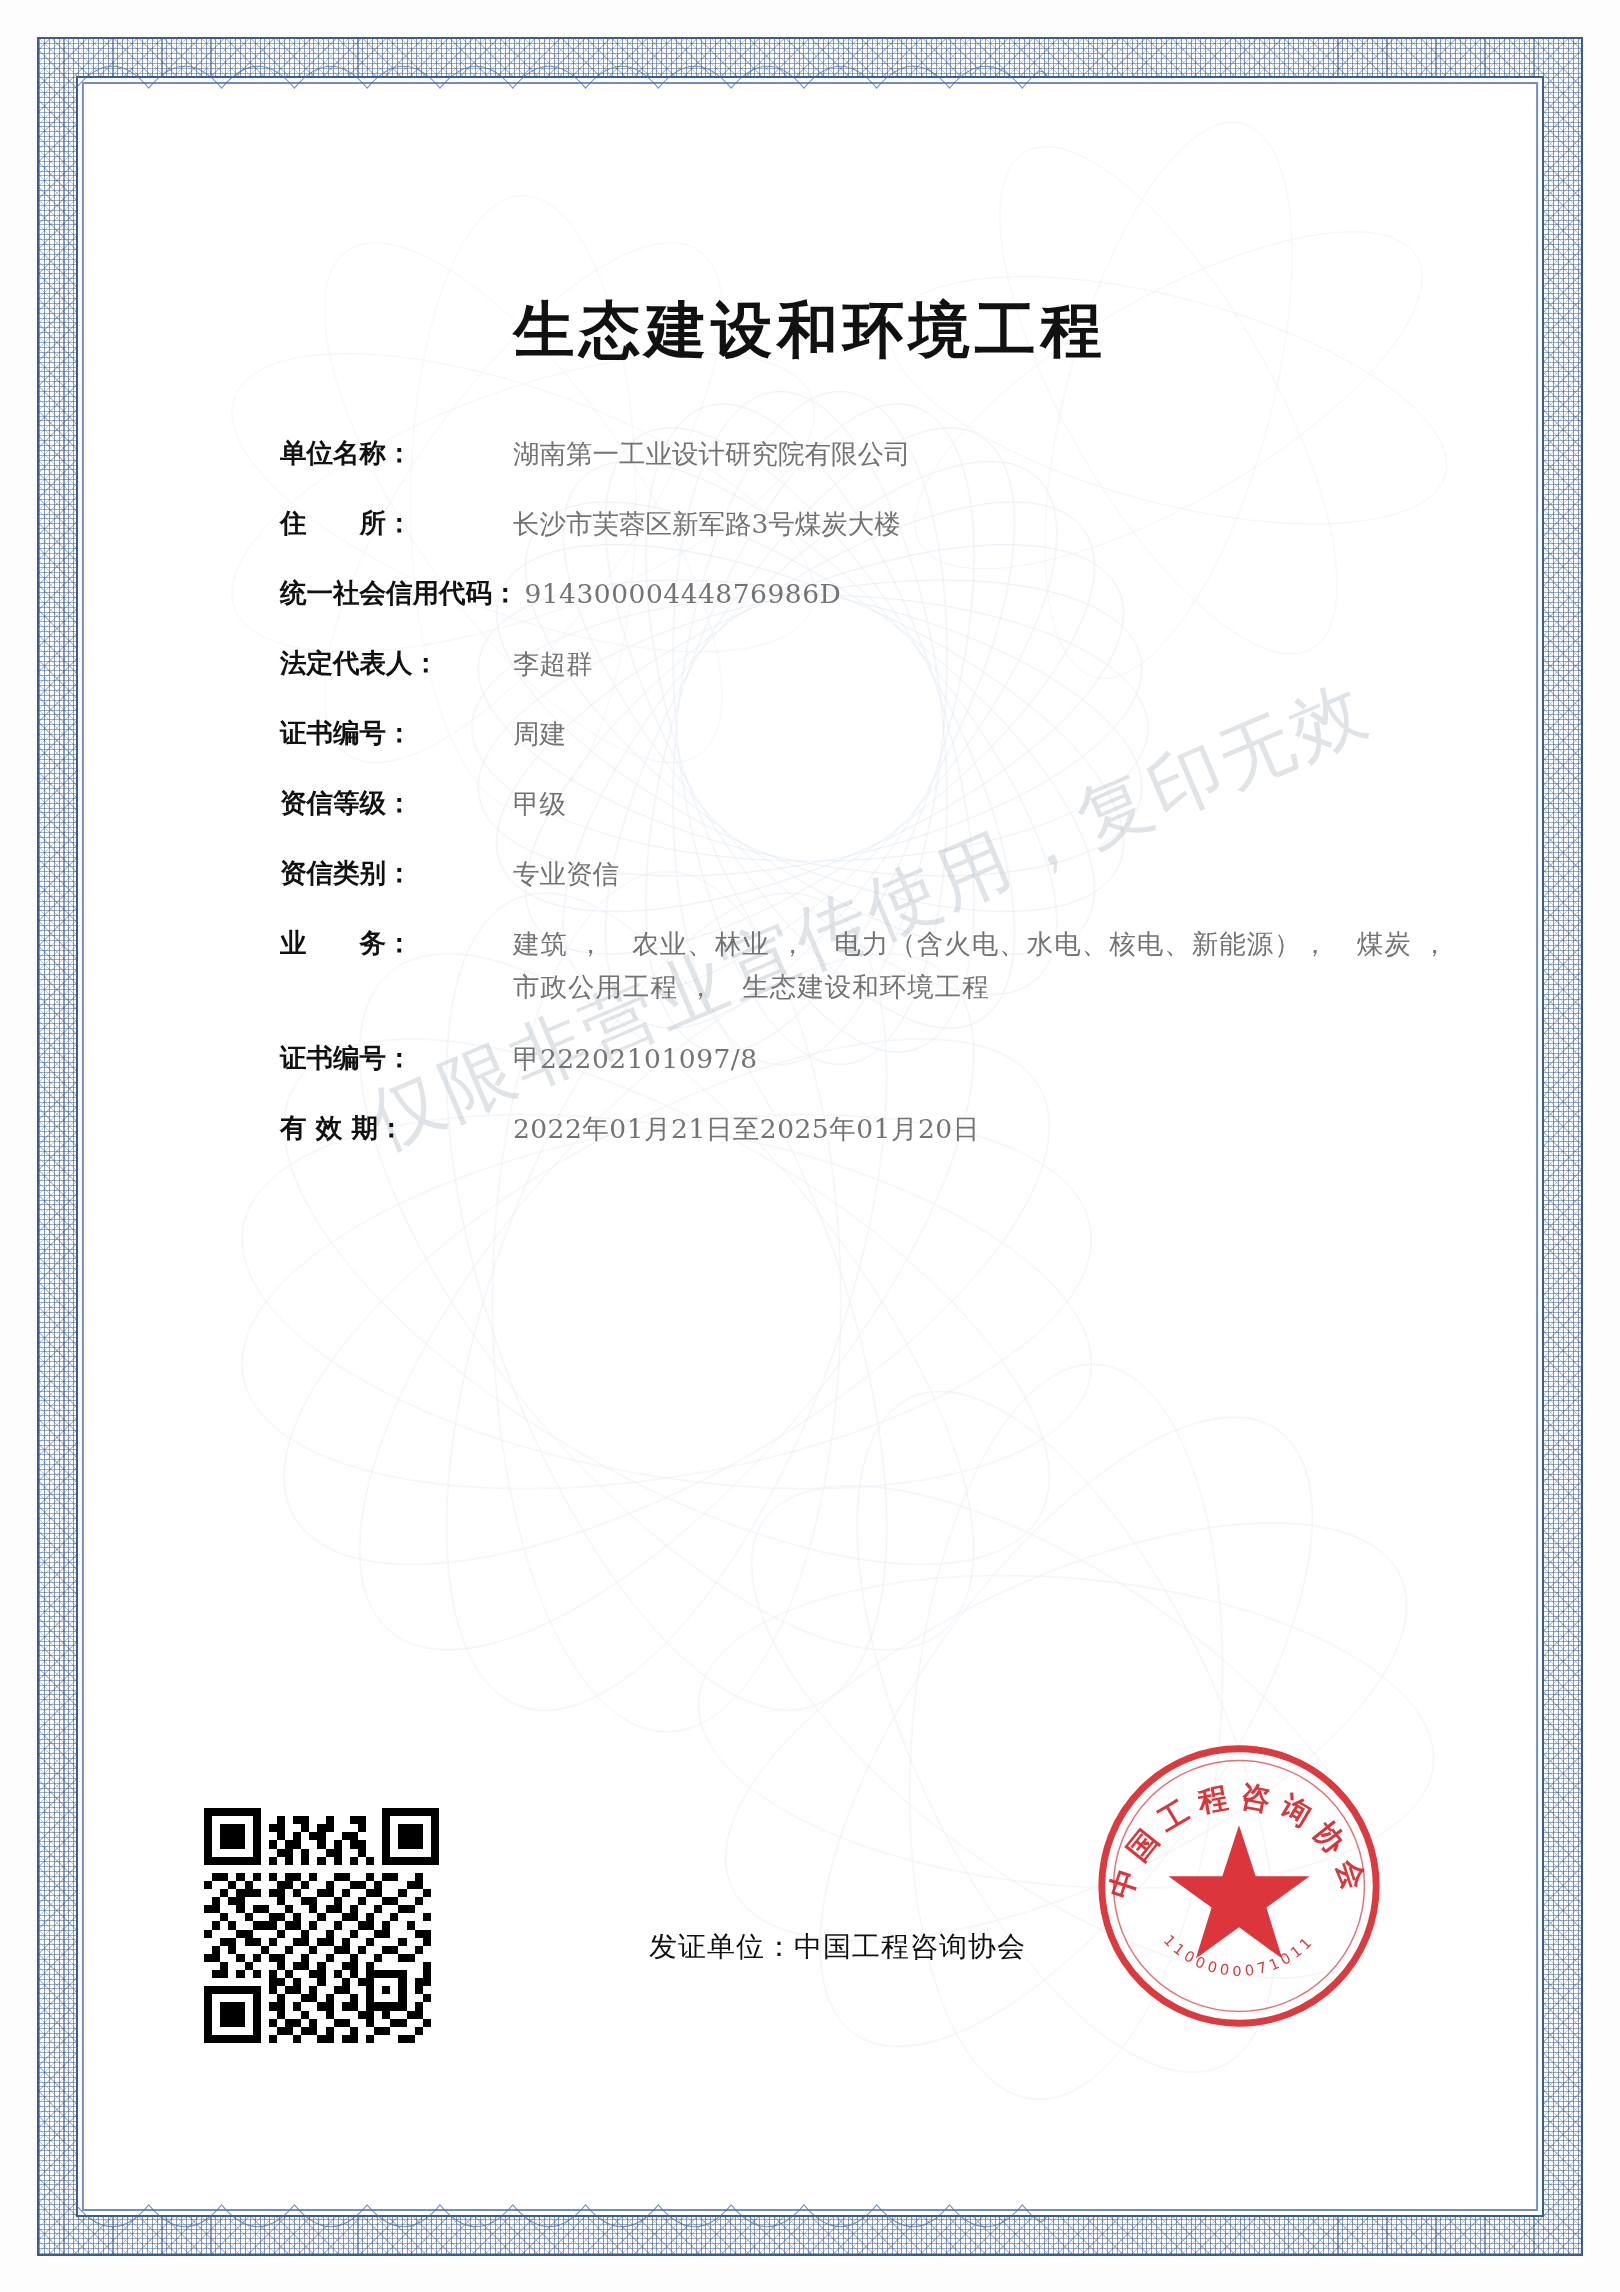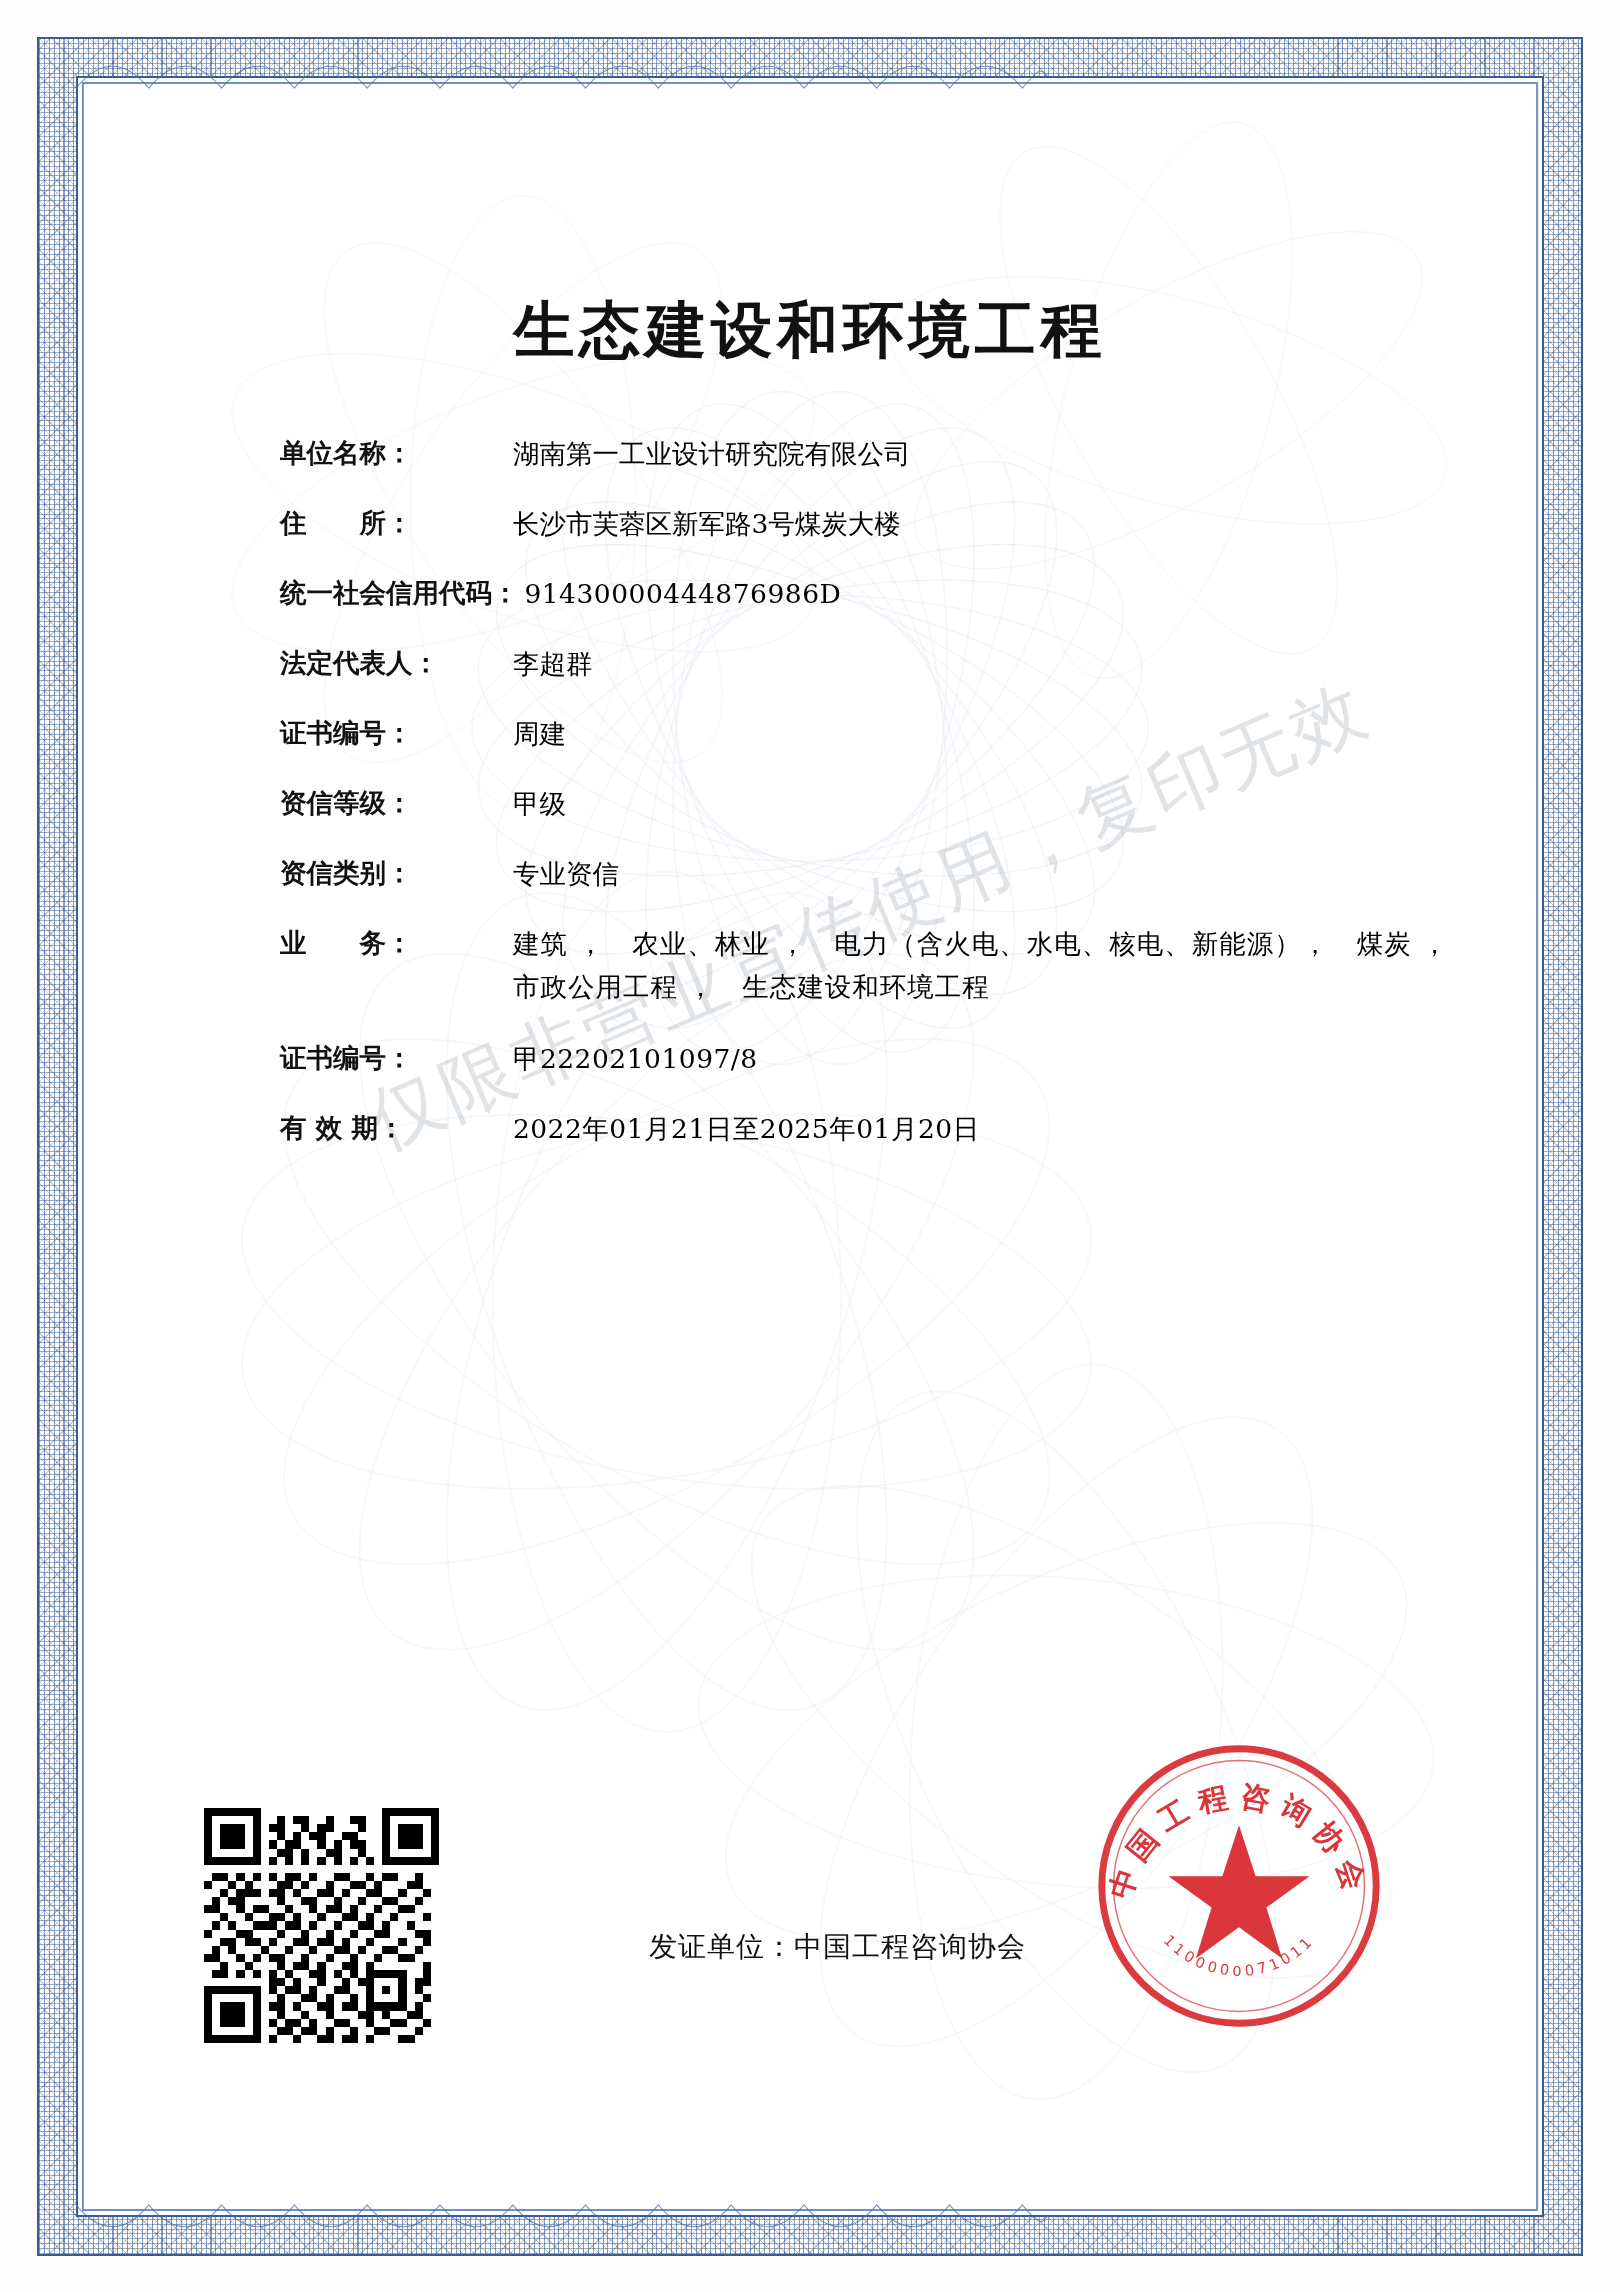--- a/index.html
+++ b/index.html
@@ -123,21 +123,21 @@
     font-size: 26.5px;
     color: #111111;
     white-space: pre;
     flex: 0 0 auto;
     min-width: 227px;
     line-height: 1.5;
   }
   .field-value {
     font-family: "DejaVu Serif", serif;
     font-size: 26.5px;
-    color: #000000;
+    color: #737373;
     line-height: 1.55;
     flex: 1 1 auto;
     padding-left: 5.9px;
   }
   .field-value.serif-num {
     font-family: "DejaVu Serif", serif;
     letter-spacing: 0.5px;
   }
   .field-row.business .field-value {
     line-height: 1.62;

